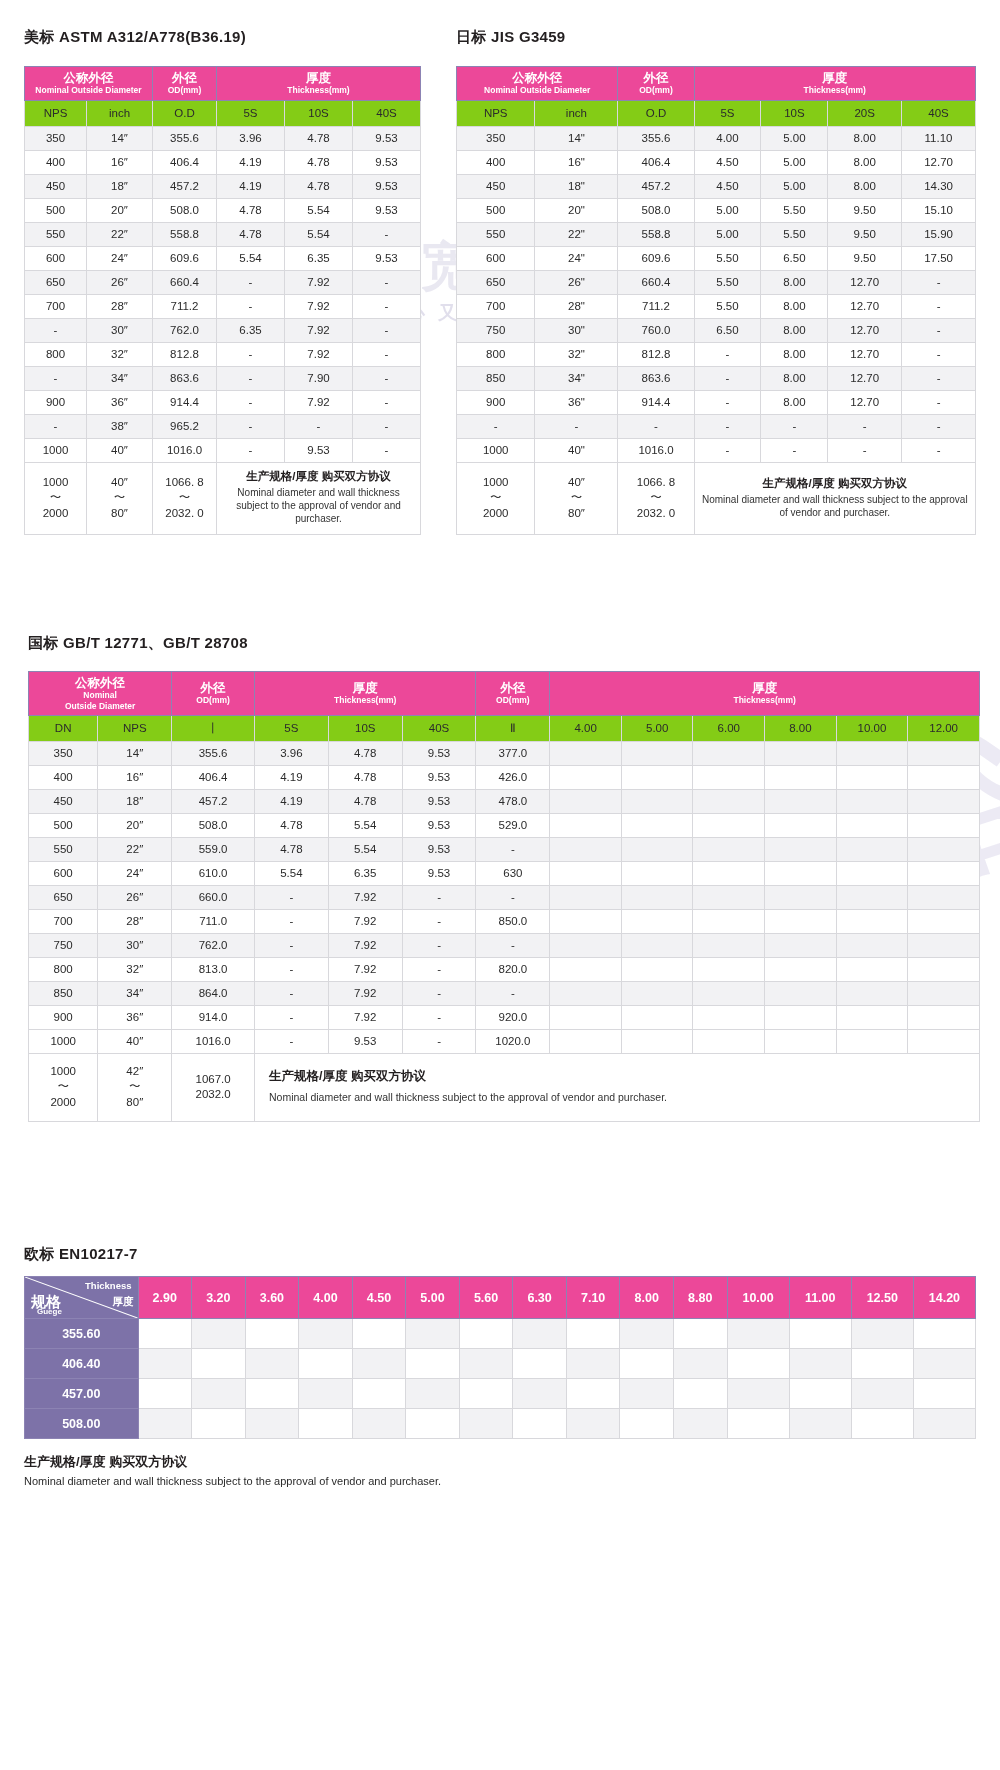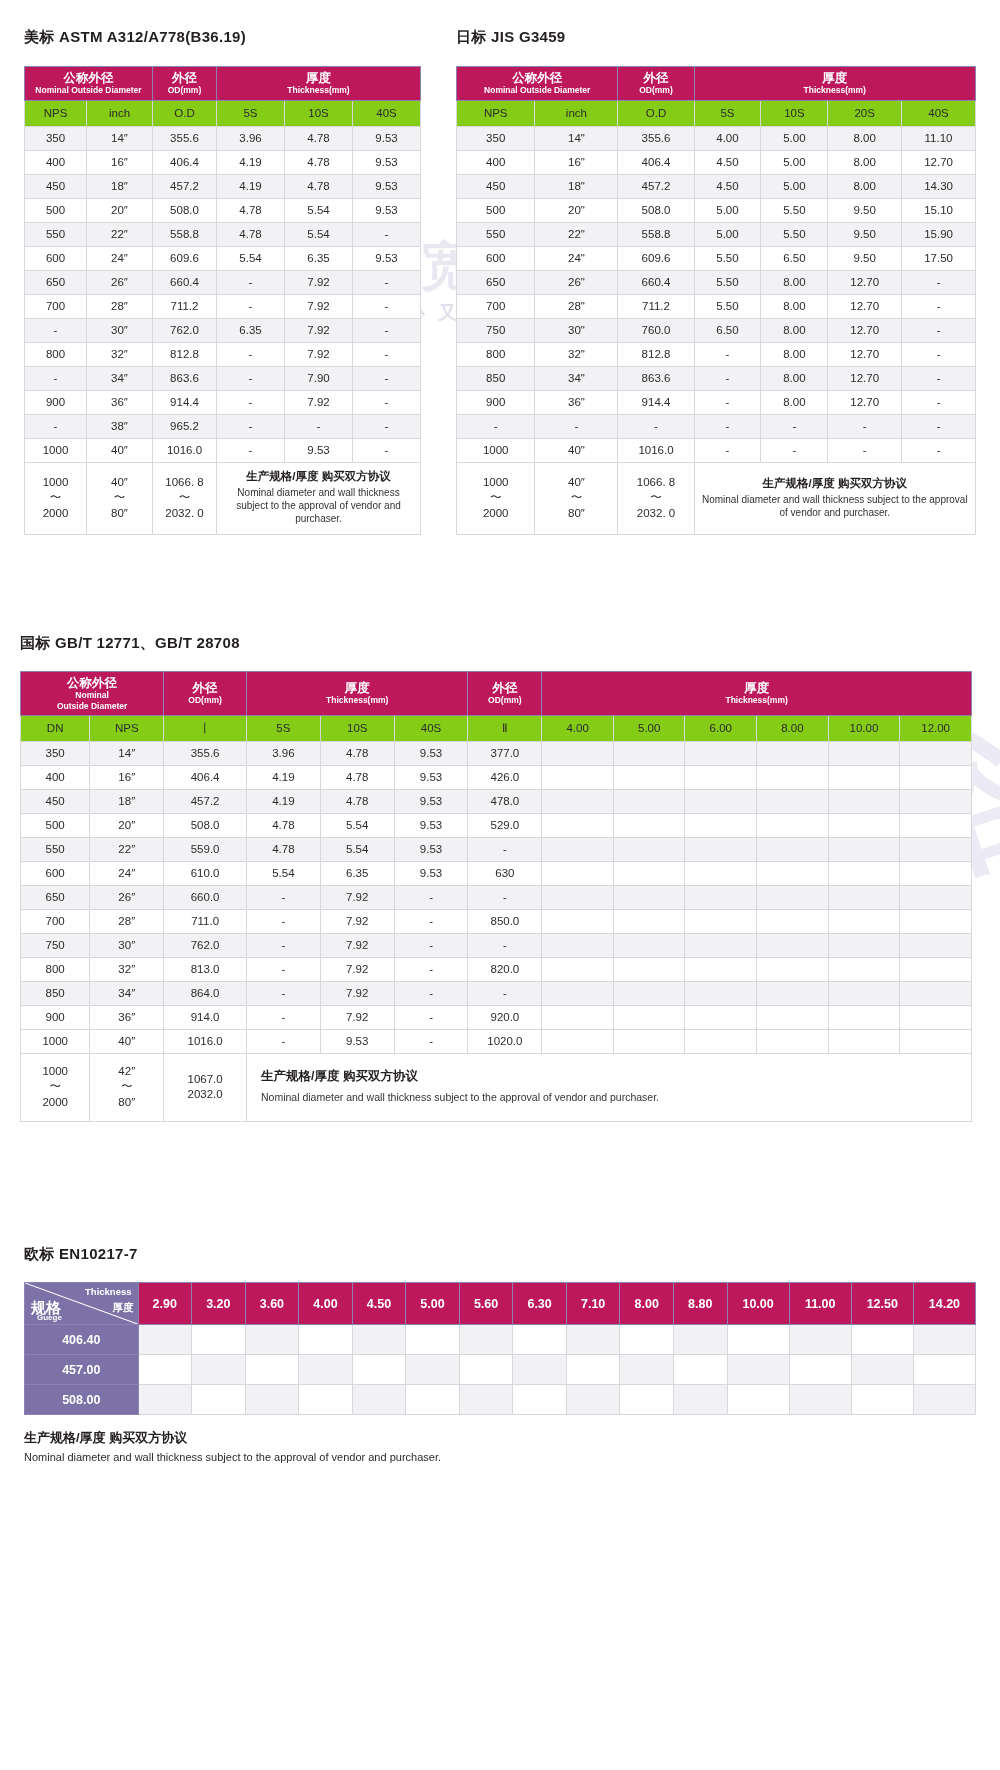--- a/index.html
+++ b/index.html
@@ -29,21 +29,21 @@
     border: 1px solid #d8d8dc;
     text-align: center;
     vertical-align: middle;
     font-size: 11.5px;
     color: #2b2b2b;
     padding: 0;
     height: 24px;
     background: transparent;
   }
   .hdr td, .hdr th {
-    background: #be185d;
+    background: #ec4899;
     color: #ffffff;
     border: 1px solid #8c83b3;
     font-weight: bold;
     padding: 4px 2px;
   }
   .hdr .cn { font-size: 12.5px; display: block; line-height: 1.15; }
   .hdr .en { font-size: 8.5px; font-weight: bold; display: block; line-height: 1.2; }
   .subhdr td { background: #84cc16; font-size: 11.5px; height: 26px; }
   .alt td { background: #f2f2f4; }
   .white td { background: #ffffff; }
@@ -455,21 +455,21 @@
         </td>
         <td colspan="4" class="note-cell">
           <span class="note-cn">生产规格/厚度 购买双方协议</span>
           <span class="note-en">Nominal diameter and wall thickness subject to the approval of vendor and purchaser.</span>
         </td>
       </tr>
     </tbody>
       </table>
   </div>
 
-  <div style="position:absolute; left:20px; top:634px;">
+  <div style="position:absolute; left:28px; top:634px;">
     <div class="section-title">国标  GB/T 12771、GB/T 28708</div>
     <table style="width:952px; margin-top:18px;">
       <colgroup>
         <col style="width:62px">
           <col style="width:66px">
           <col style="width:74px">
         <col style="width:66px">
           <col style="width:66px">
           <col style="width:66px">
         <col style="width:66px">
@@ -734,21 +734,21 @@
           <span class="note-cn" style="font-size:12.5px;">生产规格/厚度 购买双方协议</span>
           <span class="note-en" style="font-size:10.5px; margin-top:6px;">Nominal diameter and wall thickness subject  to the approval of vendor and purchaser.</span>
         </td>
       </tr>
     </tbody>
       </table>
   </div>
 
   <div style="position:absolute; left:24px; top:1245px;">
     <div class="section-title">欧标 EN10217-7</div>
-    <table class="en-table" style="width:952px; margin-top:18px;">
+    <table class="en-table" style="width:952px; margin-top:12px;">
       <colgroup>
         <col style="width:106px">
         <col style="width:50px">
           <col style="width:50px">
           <col style="width:50px">
           <col style="width:50px">
           <col style="width:50px">
         <col style="width:50px">
           <col style="width:50px">
           <col style="width:50px">
@@ -781,20 +781,38 @@
         <td>6.30</td>
         <td>7.10</td>
         <td>8.00</td>
         <td>8.80</td>
         <td>10.00</td>
         <td>11.00</td>
         <td>12.50</td>
         <td>14.20</td>
       </tr>
       <tr>
+        <td class="en-rowlbl">355.60</td>
+        <td></td>
+            <td class="en-cell-alt"></td>
+            <td></td>
+            <td class="en-cell-alt"></td>
+            <td></td>
+            <td class="en-cell-alt"></td>
+            <td></td>
+            <td class="en-cell-alt"></td>
+            <td></td>
+            <td class="en-cell-alt"></td>
+            <td></td>
+            <td class="en-cell-alt"></td>
+            <td></td>
+            <td class="en-cell-alt"></td>
+            <td></td>
+      </tr>
+      <tr>
         <td class="en-rowlbl">406.40</td>
         <td class="en-cell-alt"></td>
             <td></td>
             <td class="en-cell-alt"></td>
             <td></td>
             <td class="en-cell-alt"></td>
             <td></td>
             <td class="en-cell-alt"></td>
             <td></td>
             <td class="en-cell-alt"></td>

